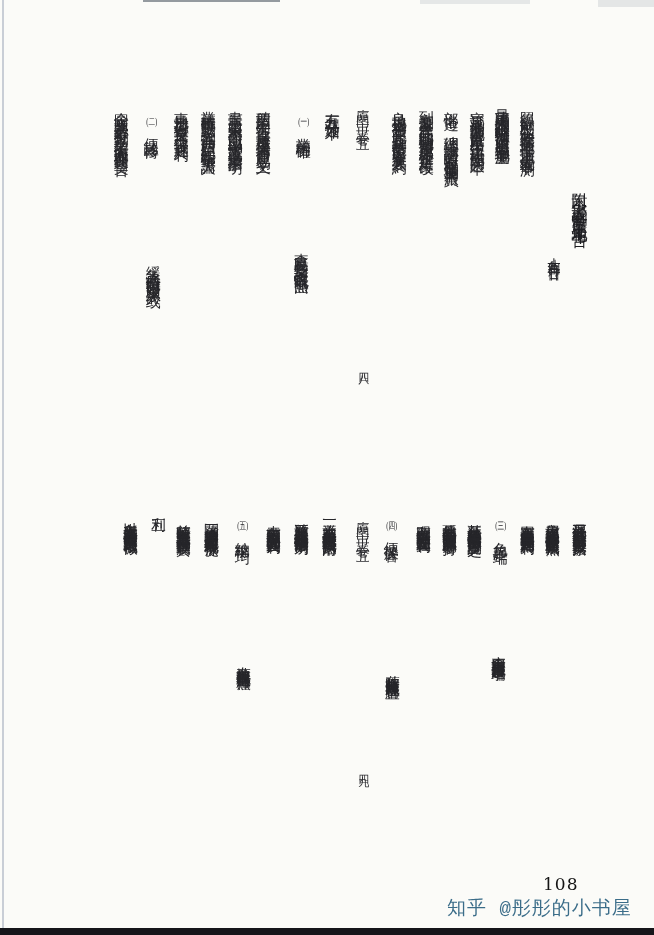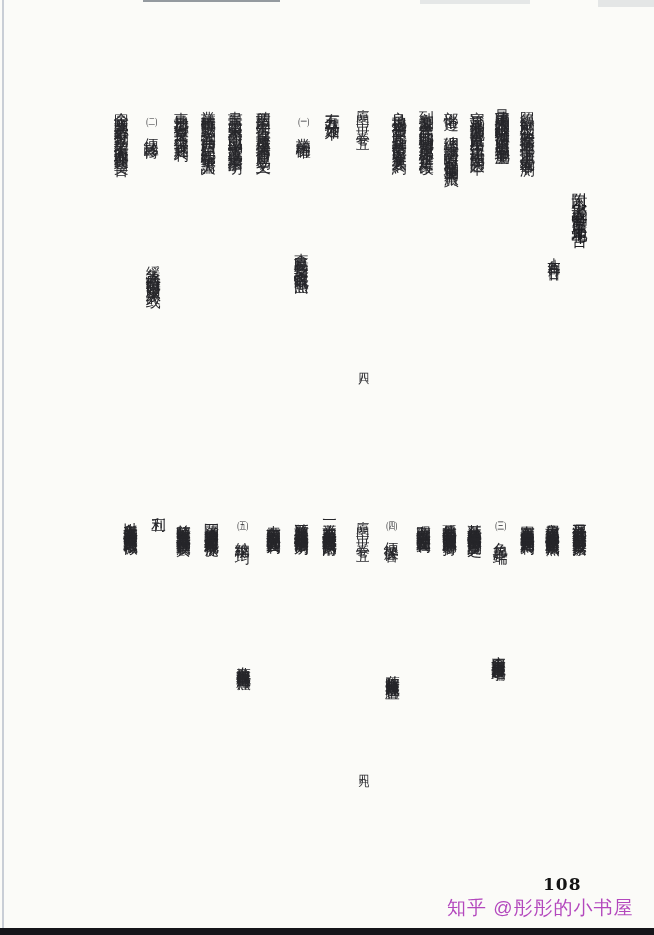--- a/index.html
+++ b/index.html
@@ -32,26 +32,26 @@
   .heading{letter-spacing:2.5px;}
   .artifact{position:absolute;}
   #edge-left{left:2px;top:0;width:2px;height:935px;background:#c9ced6;}
   #topline{left:143px;top:0;width:137px;height:2px;background:#949a9f;}
   #speck1{left:420px;top:0;width:110px;height:4px;background:#dcdedf;opacity:.7;}
   #speck2{left:598px;top:0;width:56px;height:7px;background:#d6d8da;opacity:.6;}
   #bottom-bar{left:0;top:928px;width:654px;height:7px;background:#15151a;}
   #page-number{
     position:absolute;left:543px;top:874px;
     font-family:"DejaVu Serif","Liberation Serif",serif;
-    font-weight:bold;font-size:17px;color:#141414;letter-spacing:1px;
+    font-weight:normal;font-size:17px;color:#141414;letter-spacing:1px;
   }
   #watermark{
     position:absolute;left:447px;top:895px;
-    font-family:Liberation Sans, sans-serif;
-    font-size:19px;color:#a21caf;opacity:.8;letter-spacing:1px;
+    font-family:Liberation Mono, monospace;
+    font-size:19px;color:#0c4a6e;opacity:.8;letter-spacing:1px;
   }
 </style>
 </head>
 <body>
 
 <div id="page">
 
   <div class="artifact" id="edge-left"></div>
   <div class="artifact" id="topline"></div>
   <div class="artifact" id="speck1"></div>

